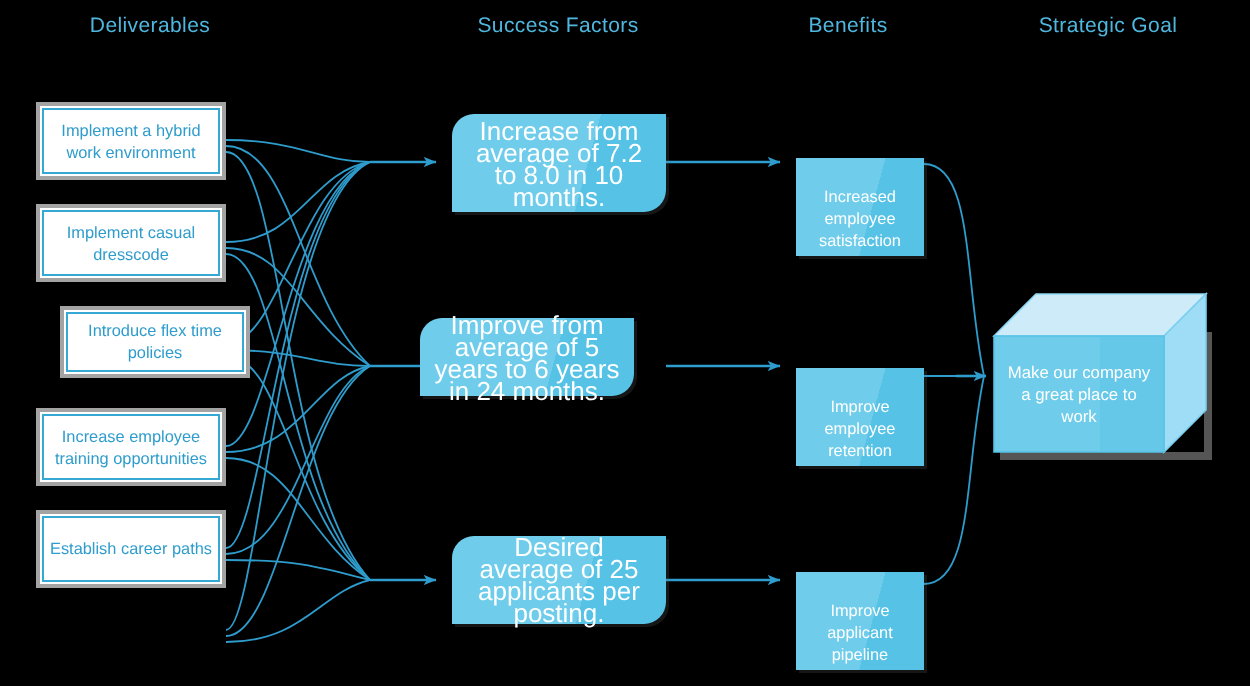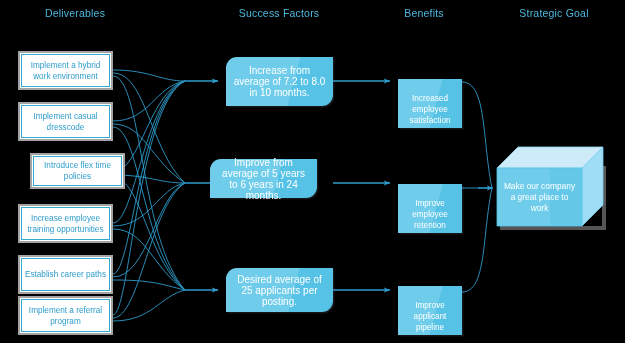--- a/index.html
+++ b/index.html
@@ -50,21 +50,21 @@
   .sfactor {
     position: absolute;
     box-sizing: border-box;
     background: linear-gradient(105deg, #6FCDEB 0%, #6FCDEB 62%, #56C2E6 62%, #56C2E6 100%);
     border-radius: 11px 0 11px 0;
     display: flex;
     align-items: center;
     justify-content: center;
     text-align: center;
     color: #ffffff;
-    font-size: 10px;
+    font-size: 13px;
     line-height: 11px;
     padding: 3px 7px;
     box-shadow: 1.5px 1.5px 0 rgba(120,120,120,0.18);
   }
   
   .benefit {
     position: absolute;
     box-sizing: border-box;
     background: linear-gradient(105deg, #6FCDEB 0%, #6FCDEB 58%, #56C2E6 58%, #56C2E6 100%);
     display: flex;
@@ -173,23 +173,20 @@
   </div>
   <div class="deliverable" style="left:30px;top:153px;width:95px;height:36px">
     <span class="lbl">Introduce flex time policies</span>
   </div>
   <div class="deliverable" style="left:18px;top:204px;width:95px;height:39px">
     <span class="lbl">Increase employee training opportunities</span>
   </div>
   <div class="deliverable" style="left:18px;top:255px;width:95px;height:39px">
     <span class="lbl">Establish career paths</span>
   </div>
-  <div class="deliverable" style="left:18px;top:296px;width:95px;height:39px">
-    <span class="lbl">Implement a referral program</span>
-  </div>
 
   <div class="sfactor" style="left:226px;top:57px;width:107px;height:49px">
     <span>Increase from average of 7.2 to 8.0 in 10 months.</span>
   </div>
   <div class="sfactor" style="left:210px;top:159px;width:107px;height:39px">
     <span>Improve from average of 5 years to 6 years in 24 months.</span>
   </div>
   <div class="sfactor" style="left:226px;top:268px;width:107px;height:44px">
     <span>Desired average of 25 applicants per posting.</span>
   </div>

